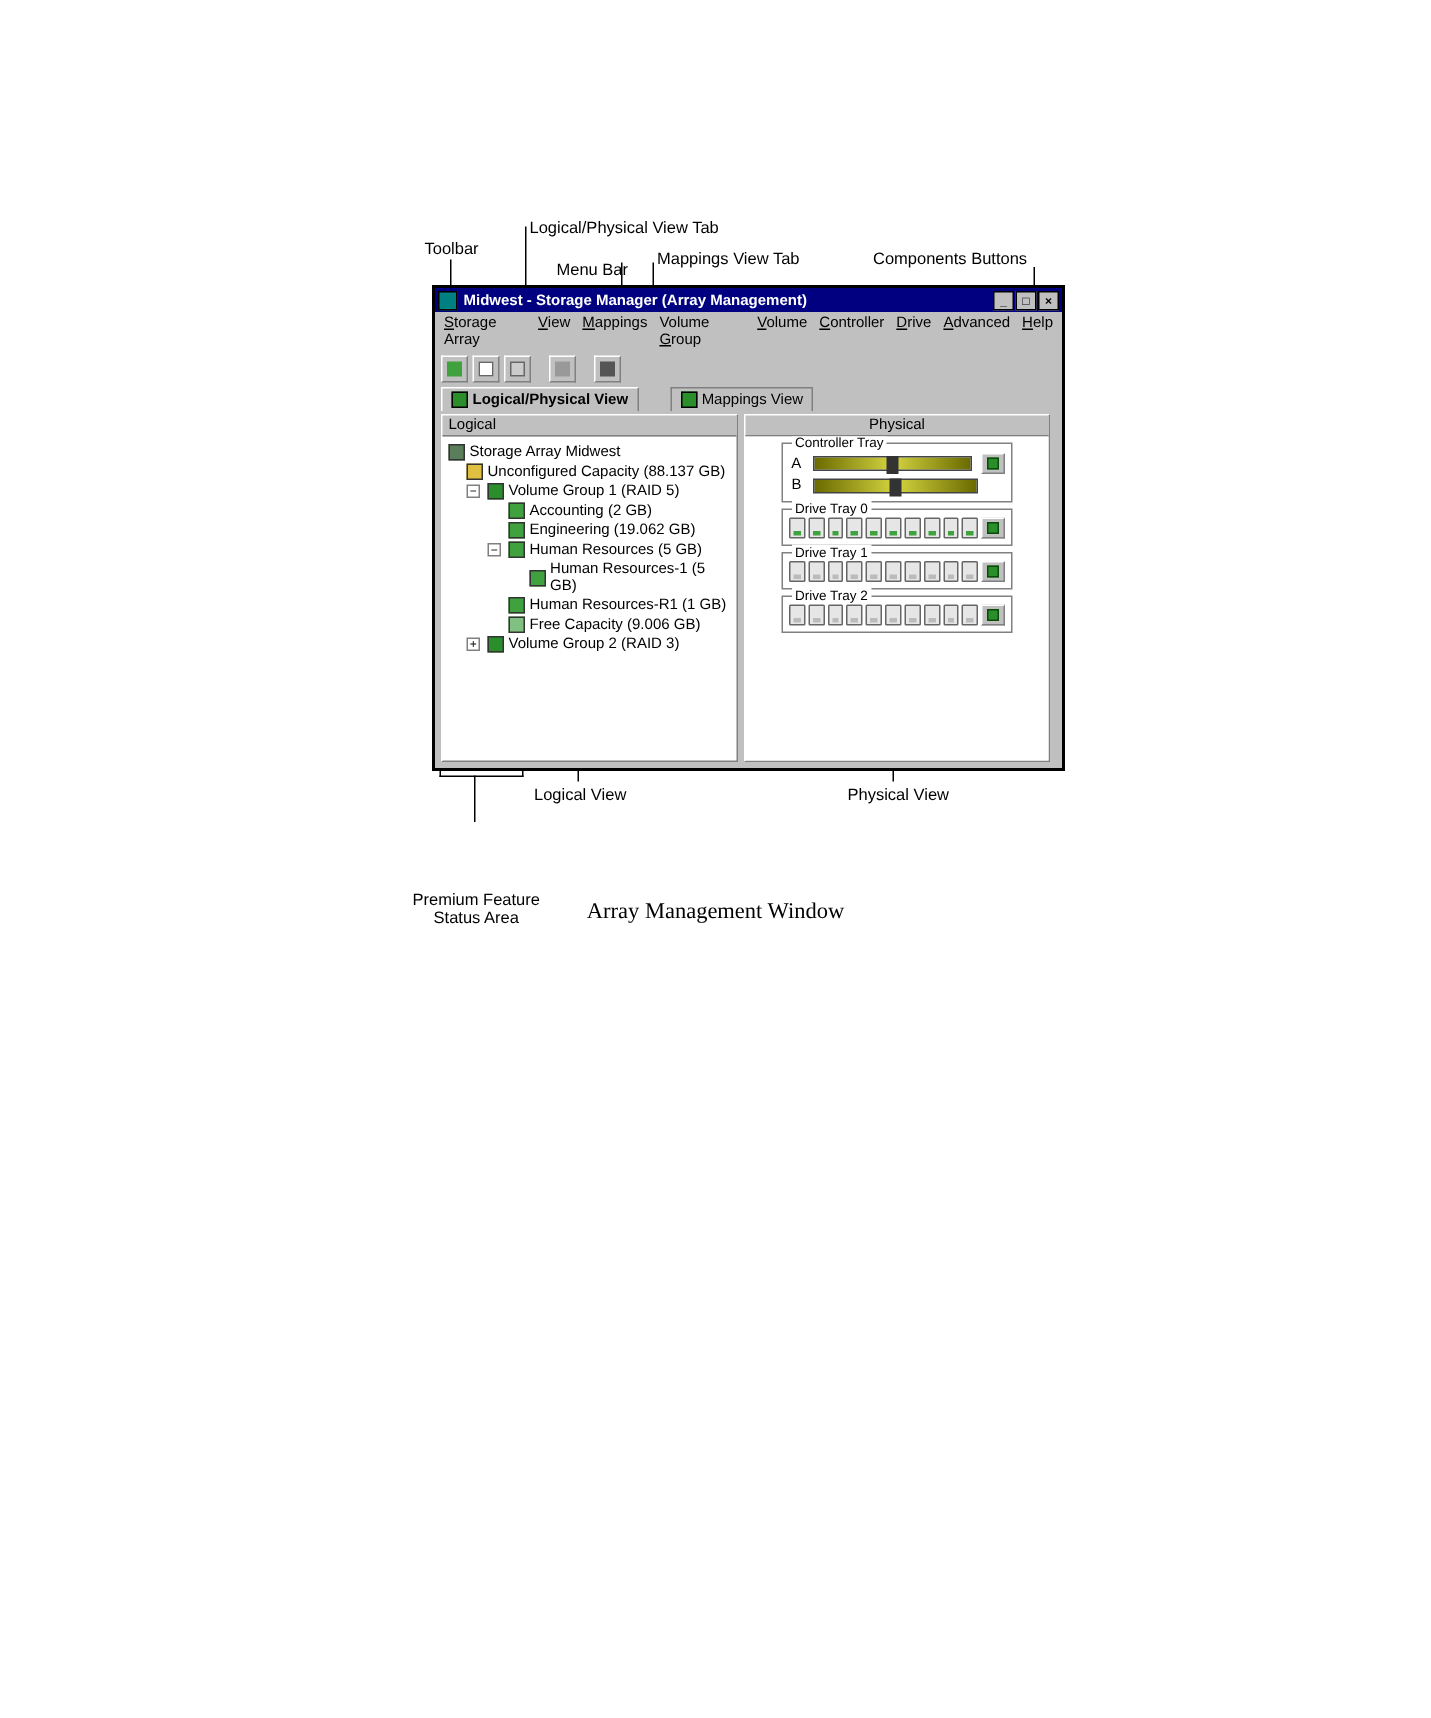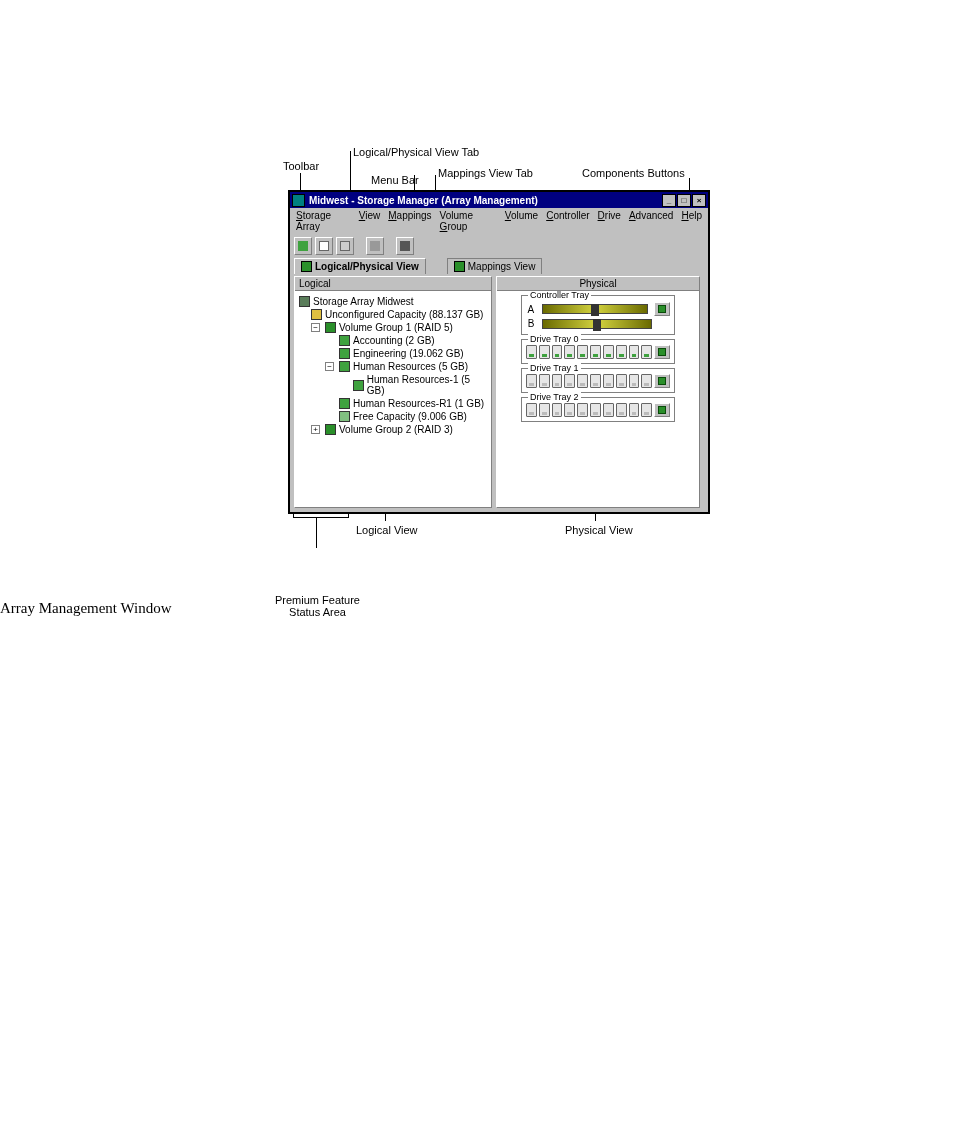--- a/index.html
+++ b/index.html
@@ -61,21 +61,21 @@
   .drive-row { display:flex; gap:2px; align-items:center; }
   .drive { width:11px; height:14px; border:1px solid #666; background:#e6e6e6; border-radius:1px; position:relative; }
   .drive::after { content:""; position:absolute; left:2px; right:2px; bottom:1px; height:3px; background:#bbb; }
   .drive.green::after { background:#3fa23f; }
 
   .statusbar { height:18px; background:#c0c0c0; border-top:1px solid #fff; display:flex; align-items:center; padding: 0 4px; }
   .status-icons { display:flex; gap:2px; }
   .status-icons .sicon { width:12px; height:12px; border:1px solid #666; }
   .status-right { margin-left:auto; font-size:8px; color:#666; padding-right:4px; }
 
-  .caption { position:absolute; left:0; right:0; top:600px; font-family: Georgia, 'Times New Roman', serif; font-size:15px; }
+  .caption { position:absolute; left:0; right:0; top:600px; text-align:center; font-family: Georgia, 'Times New Roman', serif; font-size:15px; }
 
   .bracket-v { position:absolute; width:1px; background:#000; }
   .bracket-h { position:absolute; height:1px; background:#000; }
 </style>
 </head>
 <body>
 
 <div class="page">
 
   <div class="callout" style="left:283px; top:160px;">Toolbar</div>

